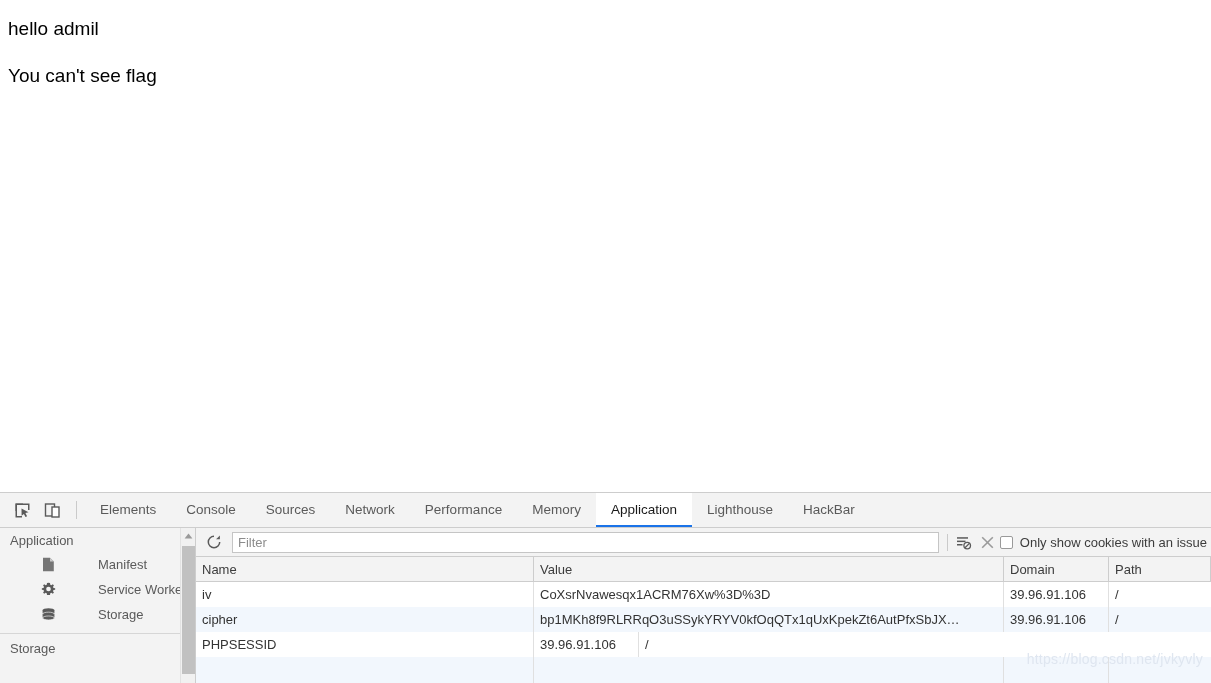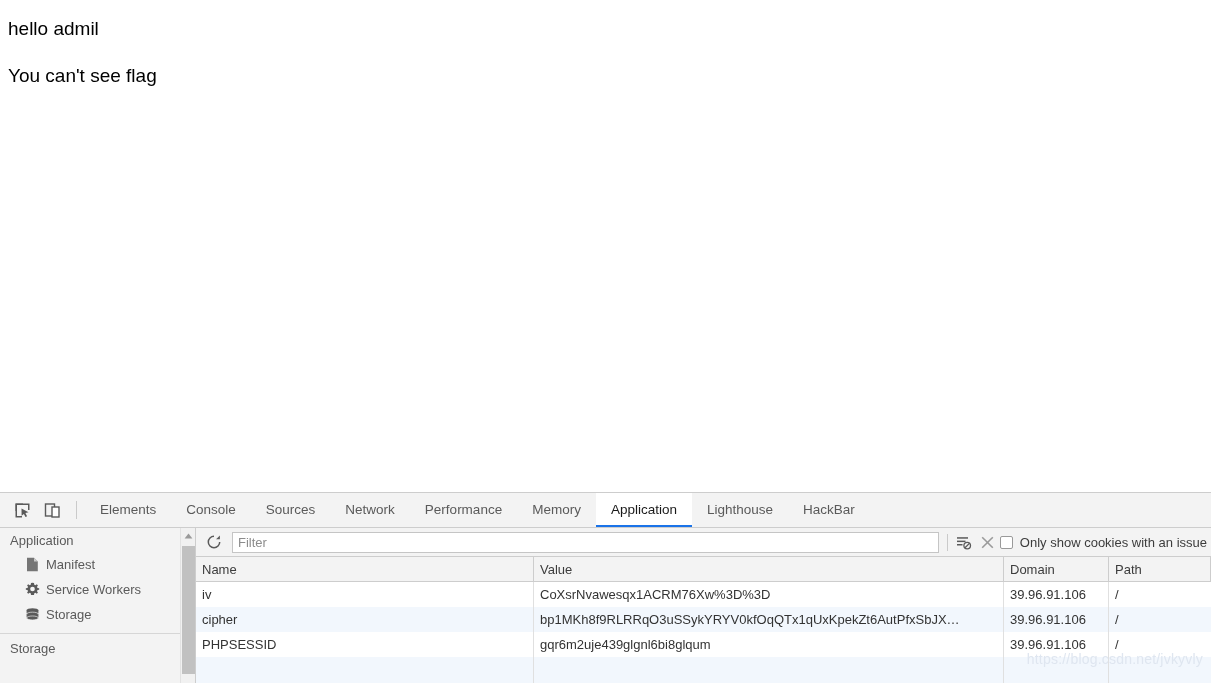--- a/index.html
+++ b/index.html
@@ -91,25 +91,26 @@
     overflow: hidden;
   }
   .sb-section-title {
     font-size: 13px;
     color: #5a5a5a;
     padding: 5px 0 4px 10px;
   }
   .sb-item {
     display: flex;
     align-items: center;
-    padding: 2px 0 2px 24px;
+    padding: 2px 0 2px 40px;
     font-size: 13px;
     color: #5a5a5a;
     cursor: pointer;
     height: 25px;
+    gap: 36px;
   }
   .sb-item .sb-icon {
     width: 16px; height: 16px;
     margin-right: 6px;
     display: flex; align-items: center; justify-content: center;
     flex: 0 0 16px;
   }
   .sb-divider {
     height: 1px;
     background: #d6d6d6;
@@ -412,21 +413,20 @@
 
         <div class="ct-row ct-body-row alt">
           <div class="ct-cell col-name">cipher</div>
           <div class="ct-cell col-value">bp1MKh8f9RLRRqO3uSSykYRYV0kfOqQTx1qUxKpekZt6AutPfxSbJX…</div>
           <div class="ct-cell col-domain">39.96.91.106</div>
           <div class="ct-cell col-path">/</div>
         </div>
 
         <div class="ct-row ct-body-row">
           <div class="ct-cell col-name">PHPSESSID</div>
-          <div class="ct-cell col-value">gqr6m2uje439glgnl6bi8glqum</div>
           <div class="ct-cell col-domain">39.96.91.106</div>
           <div class="ct-cell col-path">/</div>
         </div>
 
         <div class="ct-filler ct-body-row alt">
           <div class="ct-cell col-name"></div>
           <div class="ct-cell col-value"></div>
           <div class="ct-cell col-domain"></div>
           <div class="ct-cell col-path"></div>
         </div>

